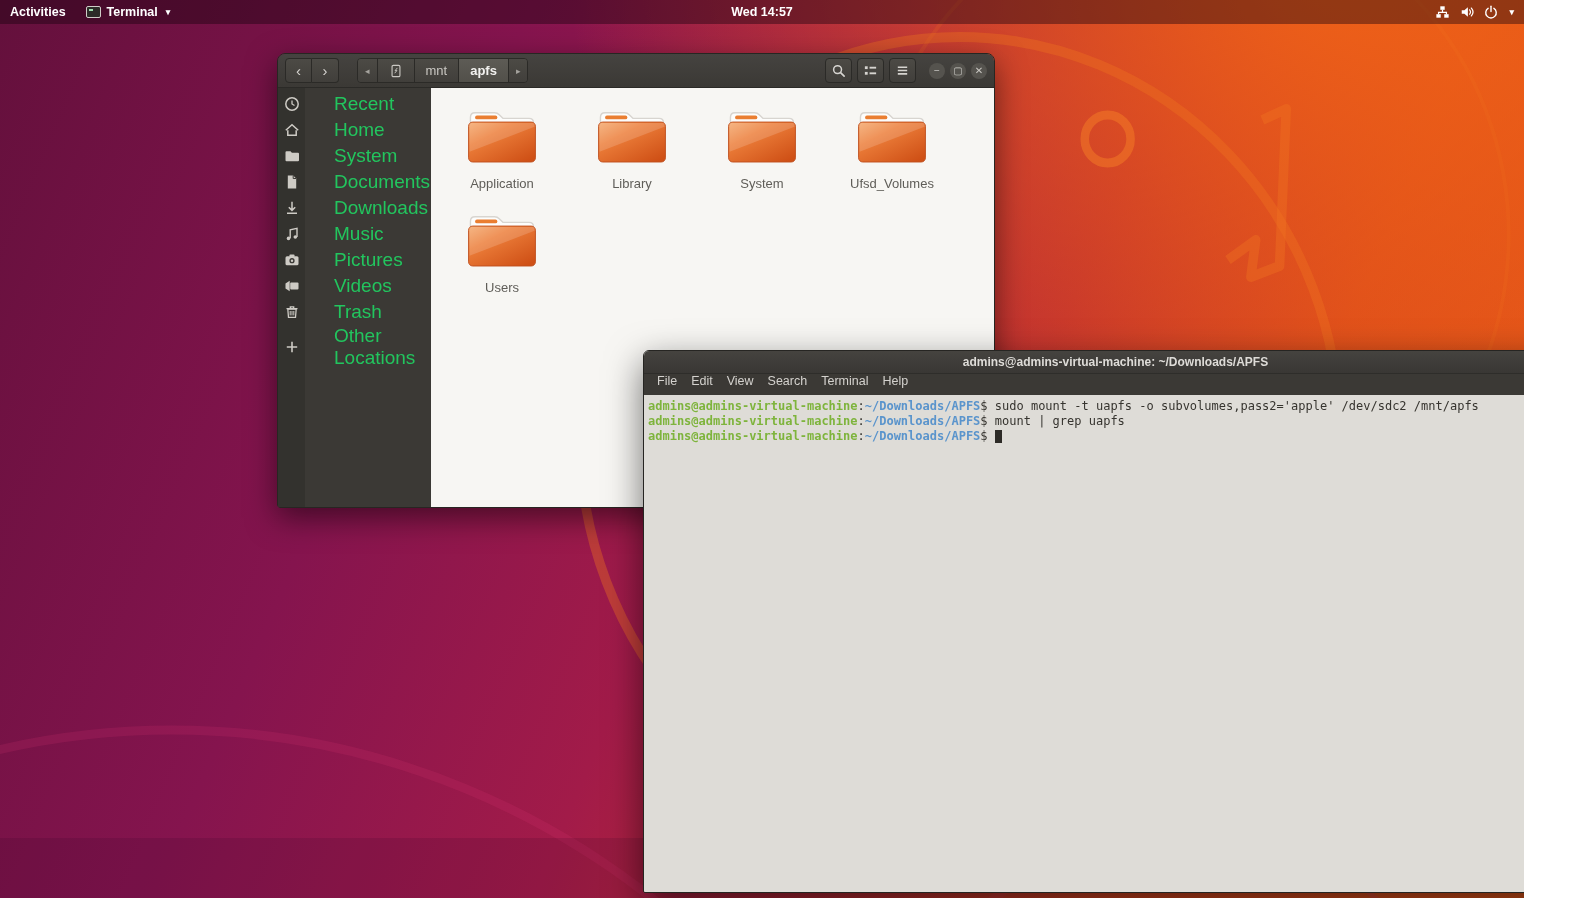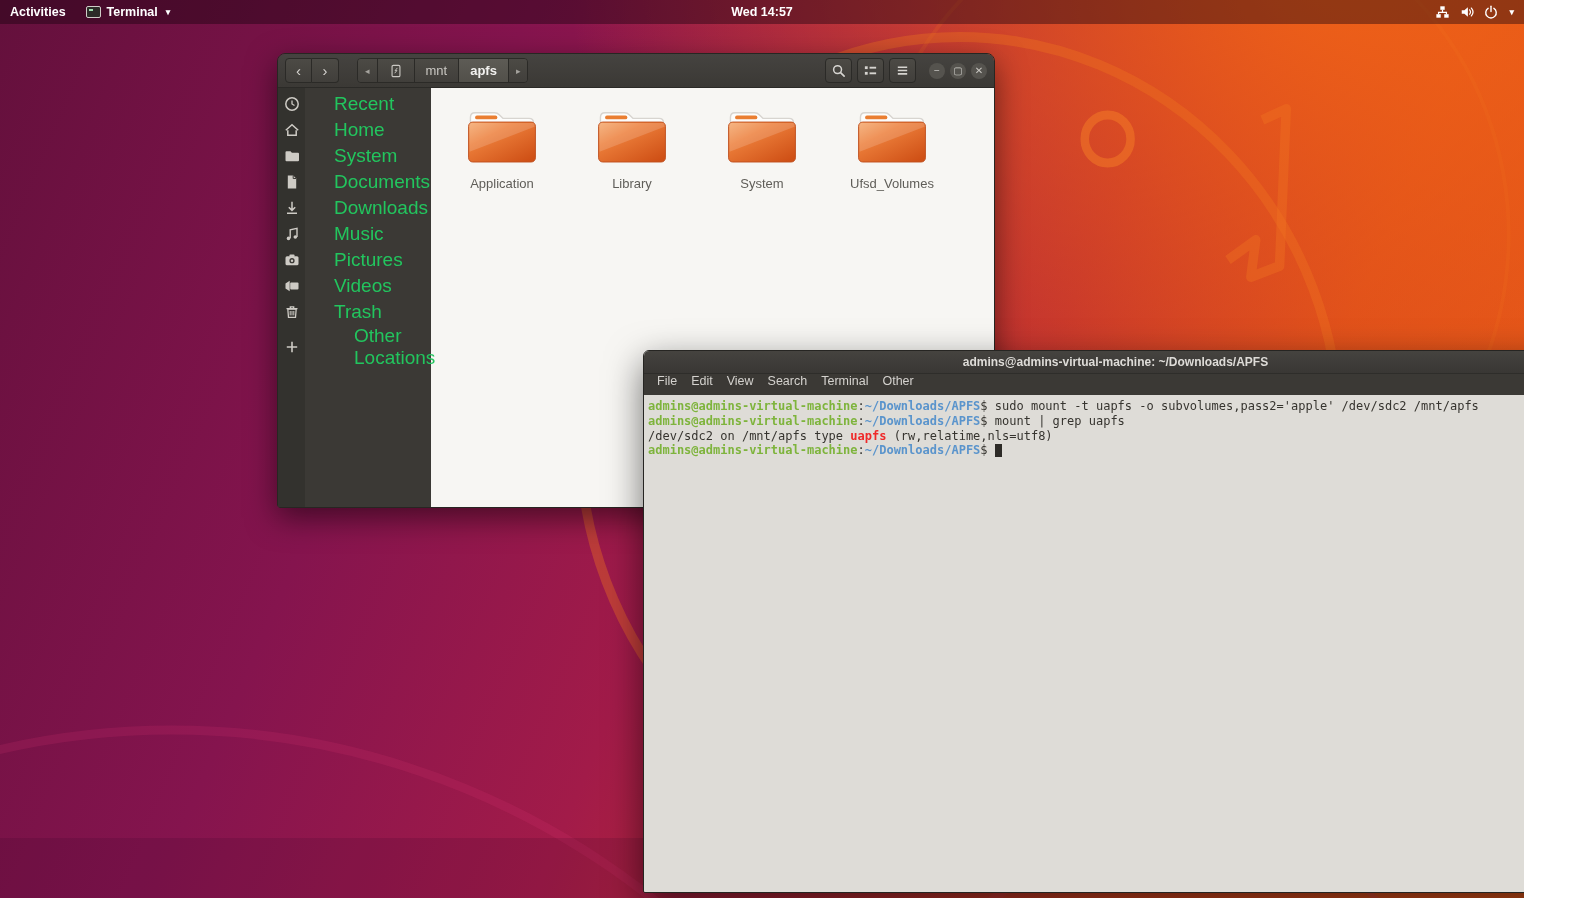--- a/index.html
+++ b/index.html
@@ -49,21 +49,21 @@
   .path-seg.active { background:linear-gradient(#5d5b55,#52504a); color:#f2f1ef; font-weight:bold; }
   .hb-right { margin-left:auto; display:flex; align-items:center; gap:5px; }
   .hb-sq { width:27px; height:25px; border-radius:4px; }
   .win-controls { display:flex; gap:5px; margin-left:8px; }
   .wc { width:16px; height:16px; border-radius:50%; background:#55534e; color:#cbc9c4;
     display:flex; align-items:center; justify-content:center; font-size:10px; line-height:1; cursor:pointer; }
   .files-body { flex:1; display:flex; min-height:0; }
   .sidebar { width:153px; flex:0 0 153px; background:#3b3935; position:relative; padding-top:3px; }
   .sidebar::before { content:""; position:absolute; left:0; top:0; bottom:0; width:27px; background:#33322e; }
   .sb-item { position:relative; height:26px; display:flex; align-items:center; cursor:pointer; }
-  .sb-item.gap { margin-top:9px;gap:20px; }
+  .sb-item.gap { margin-top:9px; }
   .sb-icon { width:16px; height:16px; margin-left:6px; color:#cecbc5; flex:0 0 16px; }
   .sb-icon svg { width:16px; height:16px; display:block; }
   .sb-label { margin-left:34px; color:#22c55e; font-size:19px; }
   .files-content { flex:1; background:#f7f6f3; padding:17px 0 0 6px;
     display:flex; flex-wrap:wrap; align-content:flex-start; }
   .folder-cell { width:130px; height:104px; display:flex; flex-direction:column; align-items:center; cursor:pointer; }
   .folder-ic { width:78px; height:62px; }
   .folder-label { margin-top:9px; font-size:13px; color:#5f5d58; }
 
   
@@ -319,42 +319,50 @@
           </div>
           <div class="folder-cell">
             <div class="folder-ic"><svg viewBox="0 0 84 66" width="78" height="62">
                 <path d="M8 13 q0-5 5-5 h21 q3 0 5 2 l4 4 h28 q5 0 5 5 v3 H8 z" fill="#fdfdfc" stroke="#d8d5d0" stroke-width="1.5"></path>
                 <rect x="13" y="11" width="24" height="4" rx="2" fill="#ea7e31"></rect>
                 <rect x="6" y="18" width="72" height="43" rx="4.5" fill="url(#fg1)" stroke="#bf4f1d"></rect>
                 <polygon points="7,19 77,19 77,23 7,50" fill="#ffffff" opacity="0.16"></polygon>
               </svg></div>
             <div class="folder-label">Ufsd_Volumes</div>
           </div>
+          <div class="folder-cell">
+            <div class="folder-ic"><svg viewBox="0 0 84 66" width="78" height="62">
+                <path d="M8 13 q0-5 5-5 h21 q3 0 5 2 l4 4 h28 q5 0 5 5 v3 H8 z" fill="#fdfdfc" stroke="#d8d5d0" stroke-width="1.5"></path>
+                <rect x="13" y="11" width="24" height="4" rx="2" fill="#ea7e31"></rect>
+                <rect x="6" y="18" width="72" height="43" rx="4.5" fill="url(#fg1)" stroke="#bf4f1d"></rect>
+                <polygon points="7,19 77,19 77,23 7,50" fill="#ffffff" opacity="0.16"></polygon>
+              </svg></div>
+            <div class="folder-label">Users</div>
+          </div>
         </div>
     </div>
   </div>
 
   <div class="terminal-window">
     <div class="term-titlebar">
       <span class="term-title">admins@admins-virtual-machine: ~/Downloads/APFS</span>
       <div class="term-controls">
         <div class="twc">−</div>
         <div class="twc">▢</div>
         <div class="twc close">✕</div>
       </div>
     </div>
     <div class="term-menubar" id="term-menubar">
         <span class="menu-item">File</span>
         <span class="menu-item">Edit</span>
         <span class="menu-item">View</span>
         <span class="menu-item">Search</span>
         <span class="menu-item">Terminal</span>
-        <span class="menu-item">Other</span>
+        <span class="menu-item">Help</span>
       </div>
     <div class="term-body" id="term-body">
         <div class="term-line"><span class="seg-user">admins@admins-virtual-machine</span><span class="seg-plain">:</span><span class="seg-path">~/Downloads/APFS</span><span class="seg-plain">$ sudo mount -t uapfs -o subvolumes,pass2='apple' /dev/sdc2 /mnt/apfs</span></div>
         <div class="term-line"><span class="seg-user">admins@admins-virtual-machine</span><span class="seg-plain">:</span><span class="seg-path">~/Downloads/APFS</span><span class="seg-plain">$ mount | grep uapfs</span></div>
-        <div class="term-line"><span class="seg-plain">/dev/sdc2 on /mnt/apfs type </span><span class="seg-match">uapfs</span><span class="seg-plain"> (rw,relatime,nls=utf8)</span></div>
         <div class="term-line"><span class="seg-user">admins@admins-virtual-machine</span><span class="seg-plain">:</span><span class="seg-path">~/Downloads/APFS</span><span class="seg-plain">$ </span><span class="seg-cursor"></span></div>
       </div>
   </div>
 
 </div>
 
 </body></html>

